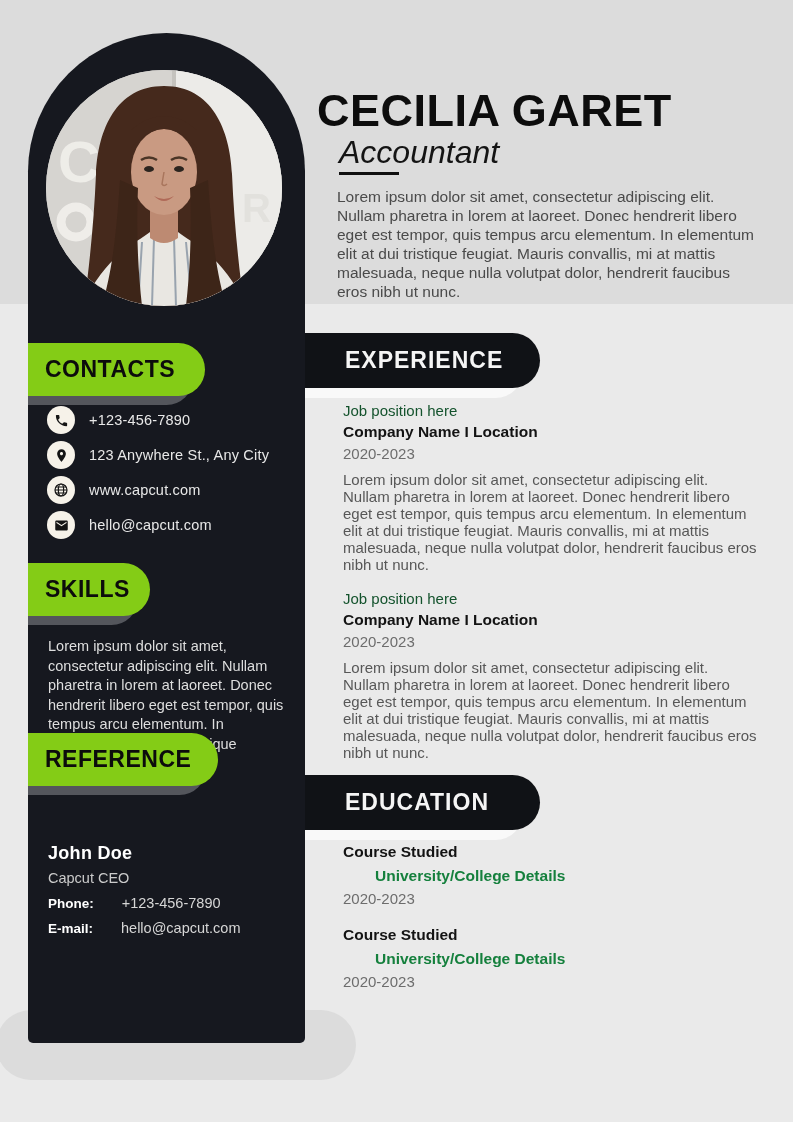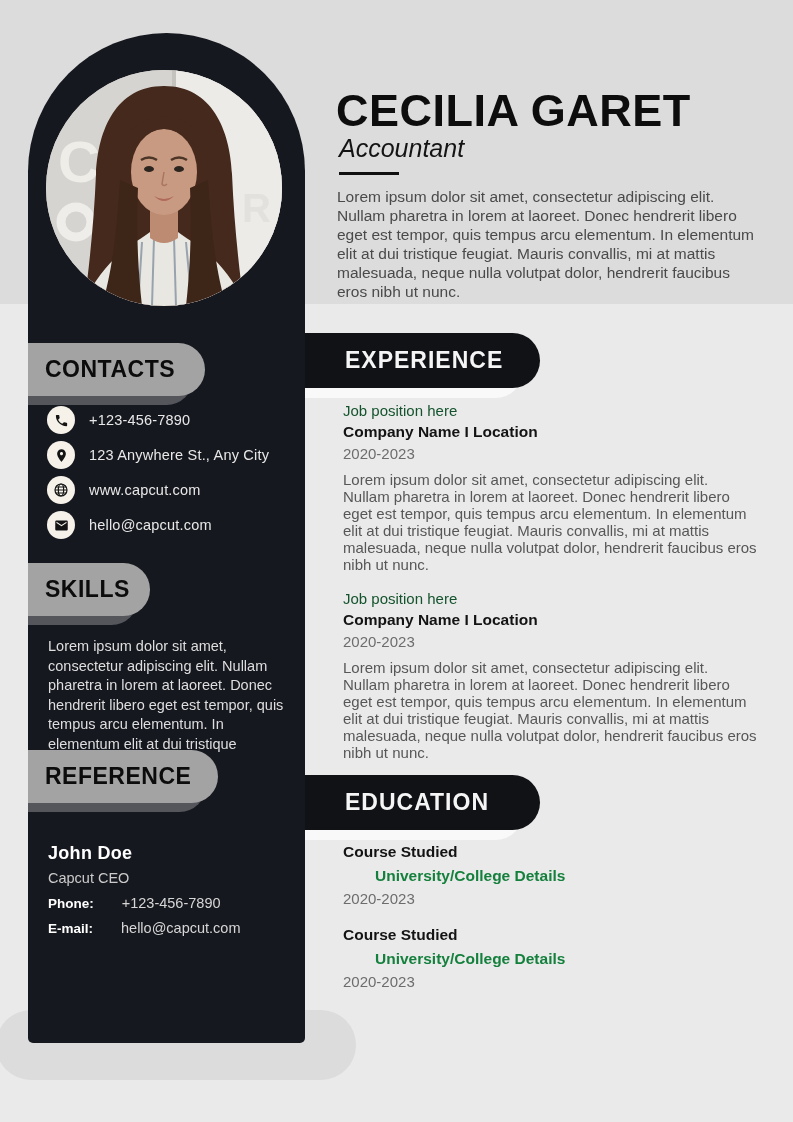--- a/index.html
+++ b/index.html
@@ -15,49 +15,49 @@
   .sidebar{position:absolute;left:28px;top:33px;width:277px;height:1010px;
            background:#16181f;border-radius:139px 139px 5px 5px;}
   .photo{position:absolute;left:46px;top:70px;width:236px;height:236px;border-radius:50%;
          overflow:hidden;background:#d6d4d0;}
   .photo svg{display:block;}
 
   
   .side-heading{position:absolute;height:53px;}
   .side-heading .ph-back{position:absolute;left:0;top:9px;width:calc(100% - 12px);height:100%;
                          background:#54565c;border-radius:0 30px 30px 0;}
-  .side-heading .ph-front{position:absolute;inset:0;background:#a3a3a3;border-radius:0 30px 30px 0;
+  .side-heading .ph-front{position:absolute;inset:0;background:#84cc16;border-radius:0 30px 30px 0;
                           color:#0c0c0c;font-weight:800;font-size:23px;letter-spacing:.5px;
                           display:flex;align-items:center;padding-left:17px;box-sizing:border-box;}
   .contacts-heading{left:28px;top:343px;width:177px;}
   .skills-heading{left:28px;top:563px;width:122px;}
-  .reference-heading{left:28px;top:750px;width:190px;}
+  .reference-heading{left:28px;top:733px;width:190px;}
 
   
   .contact-list{position:absolute;left:47px;top:406px;display:flex;flex-direction:column;gap:7px;}
   .contact-row{display:flex;align-items:center;gap:14px;height:28px;}
   .icon-circle{width:28px;height:28px;border-radius:50%;background:#f6f2e9;flex:0 0 28px;
                display:flex;align-items:center;justify-content:center;}
   .contact-row .c-text{font-size:14.5px;color:#e8e8e8;letter-spacing:.2px;white-space:nowrap;}
 
   .skills-text{position:absolute;left:48px;top:637px;width:240px;font-size:14.5px;
                line-height:19.5px;color:#dedede;}
 
   
   .reference-block{position:absolute;left:48px;top:843px;width:238px;}
   .ref-name{font-size:18px;font-weight:800;color:#ffffff;letter-spacing:.3px;}
   .ref-role{font-size:14.5px;color:#cbcbcb;margin-top:6px;}
   .ref-row{display:flex;align-items:baseline;gap:28px;margin-top:9px;}
   .ref-label{font-weight:700;font-size:13.5px;color:#ffffff;}
   .ref-value{font-size:14.5px;color:#d6d6d6;}
 
   
-  .name{position:absolute;left:336px;top:88px;font-size:45px;line-height:1;font-weight:800;
+  .name{position:absolute;left:317px;top:88px;font-size:45px;line-height:1;font-weight:800;
         color:#0d0d0d;letter-spacing:.5px;white-space:nowrap;}
-  .job-title{position:absolute;left:339px;top:134px;font-size:25px;font-style:italic;
+  .job-title{position:absolute;left:339px;top:134px;font-size:32px;font-style:italic;
              font-weight:500;color:#141414;text-align:center;}
   .title-rule{position:absolute;left:339px;top:172px;width:60px;height:3px;background:#101010;}
   .summary{position:absolute;left:337px;top:187px;width:424px;font-size:15.5px;
            line-height:19px;color:#4a4a4a;}
 
   
   .main-heading{position:absolute;width:235px;height:55px;text-align:right;}
   .main-heading .mh-back{position:absolute;left:0;top:10px;width:218px;height:55px;
                          background:#f9f9f9;border-radius:0 30px 30px 0;}
   .main-heading .mh-front{position:absolute;inset:0;background:#101216;border-radius:0 30px 30px 0;

